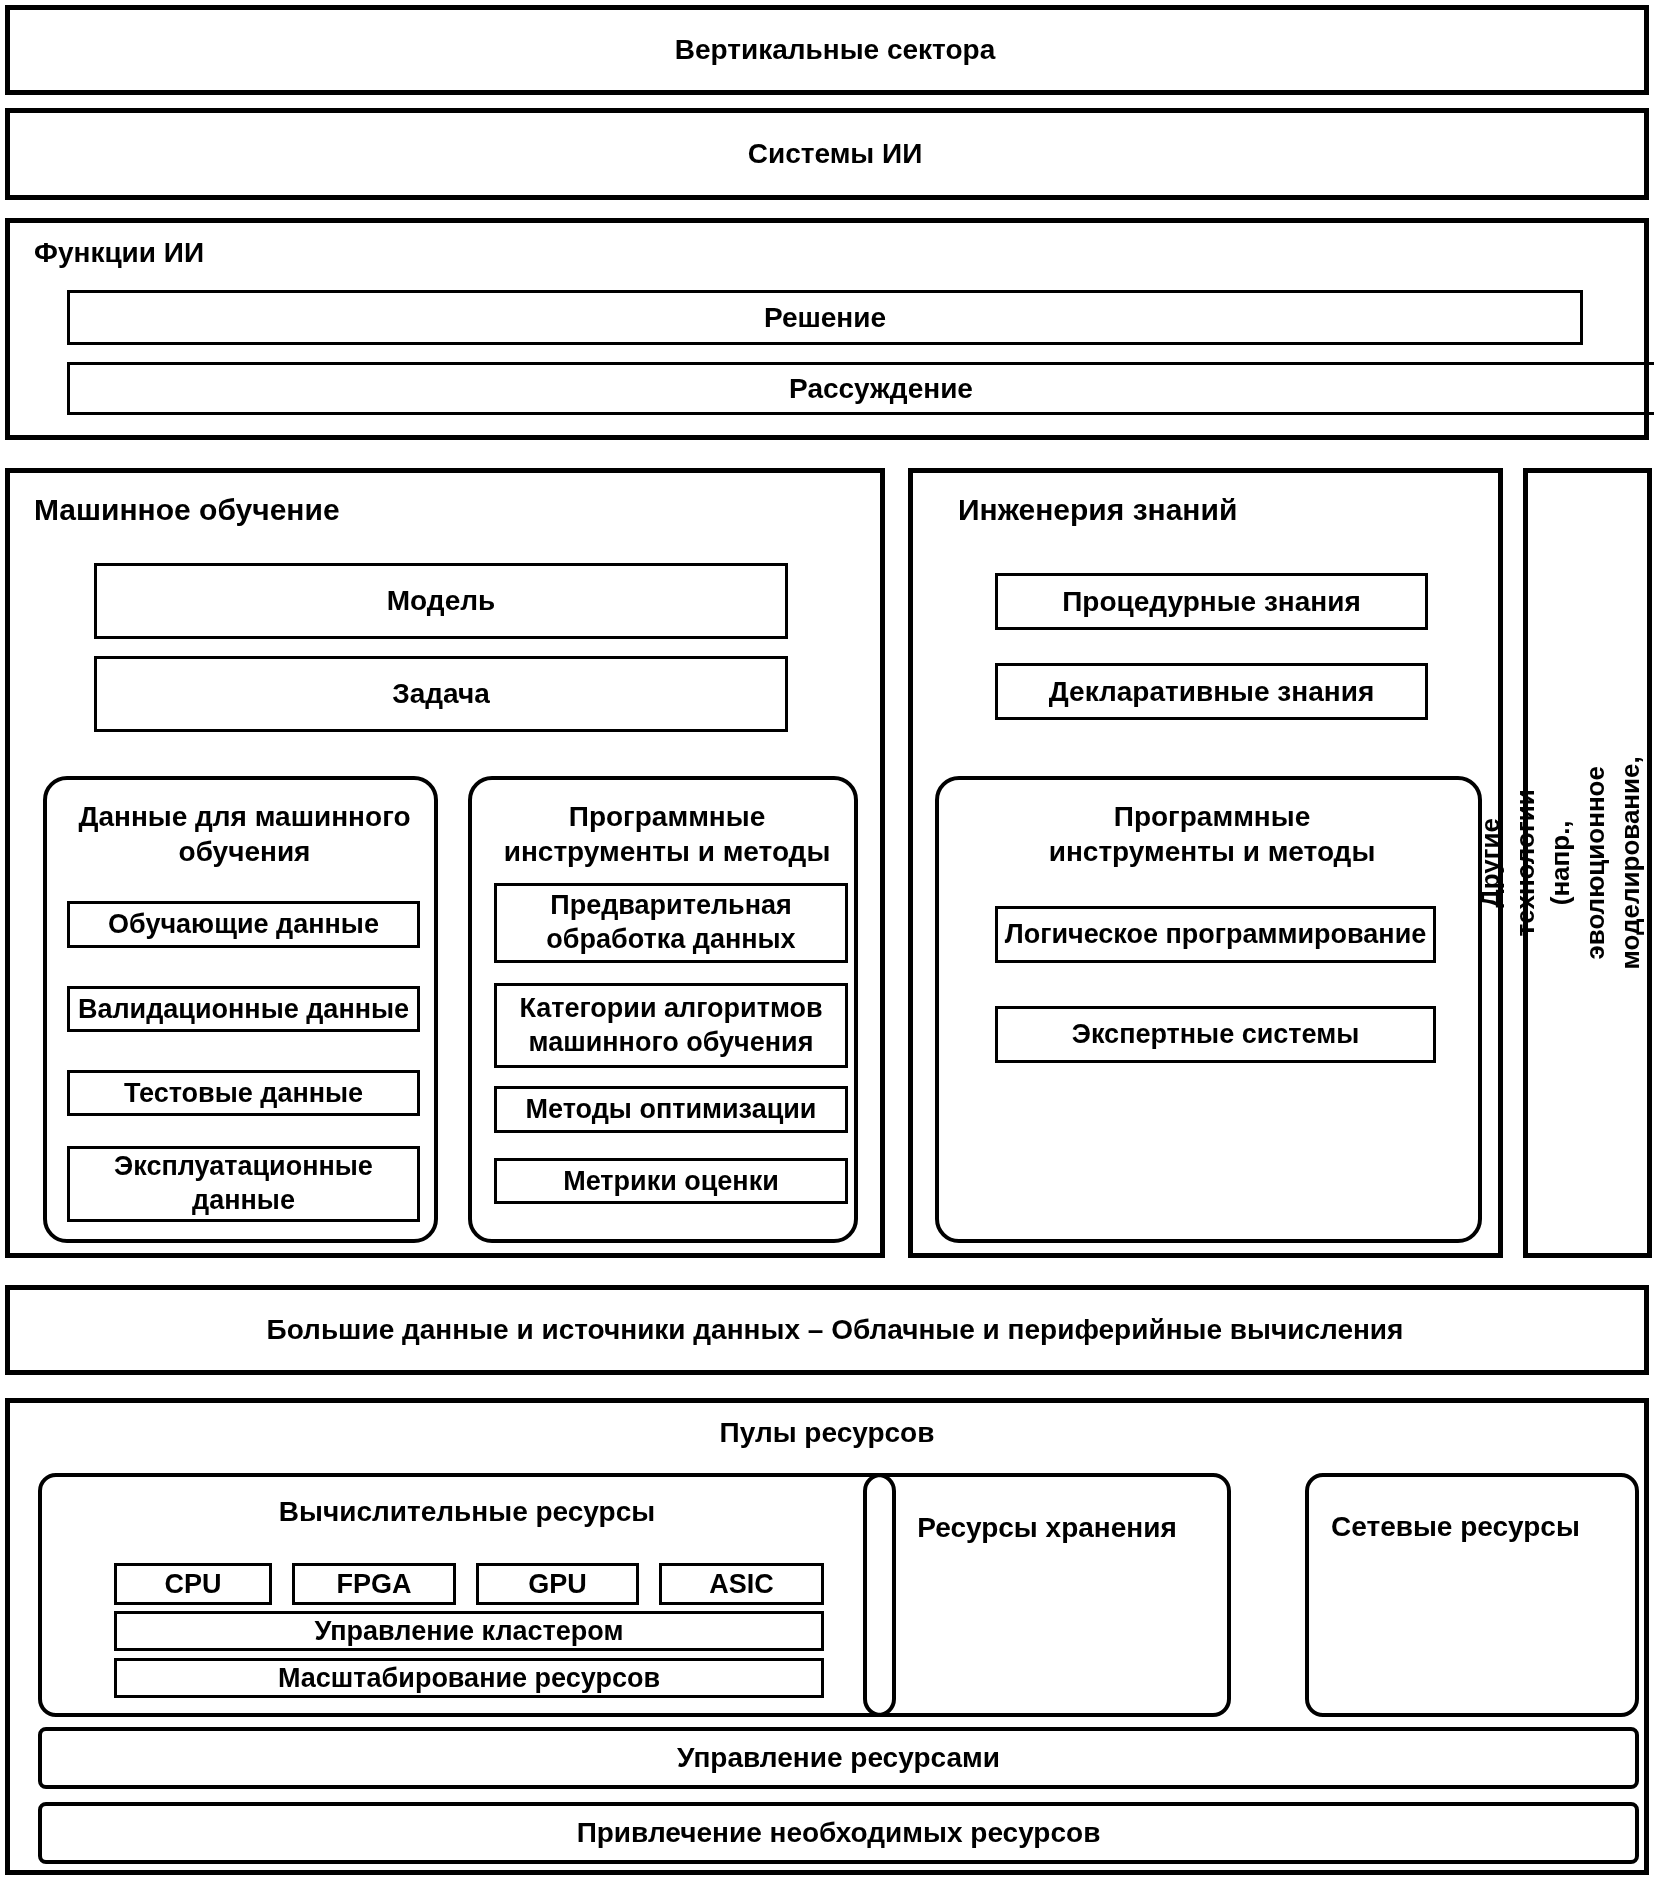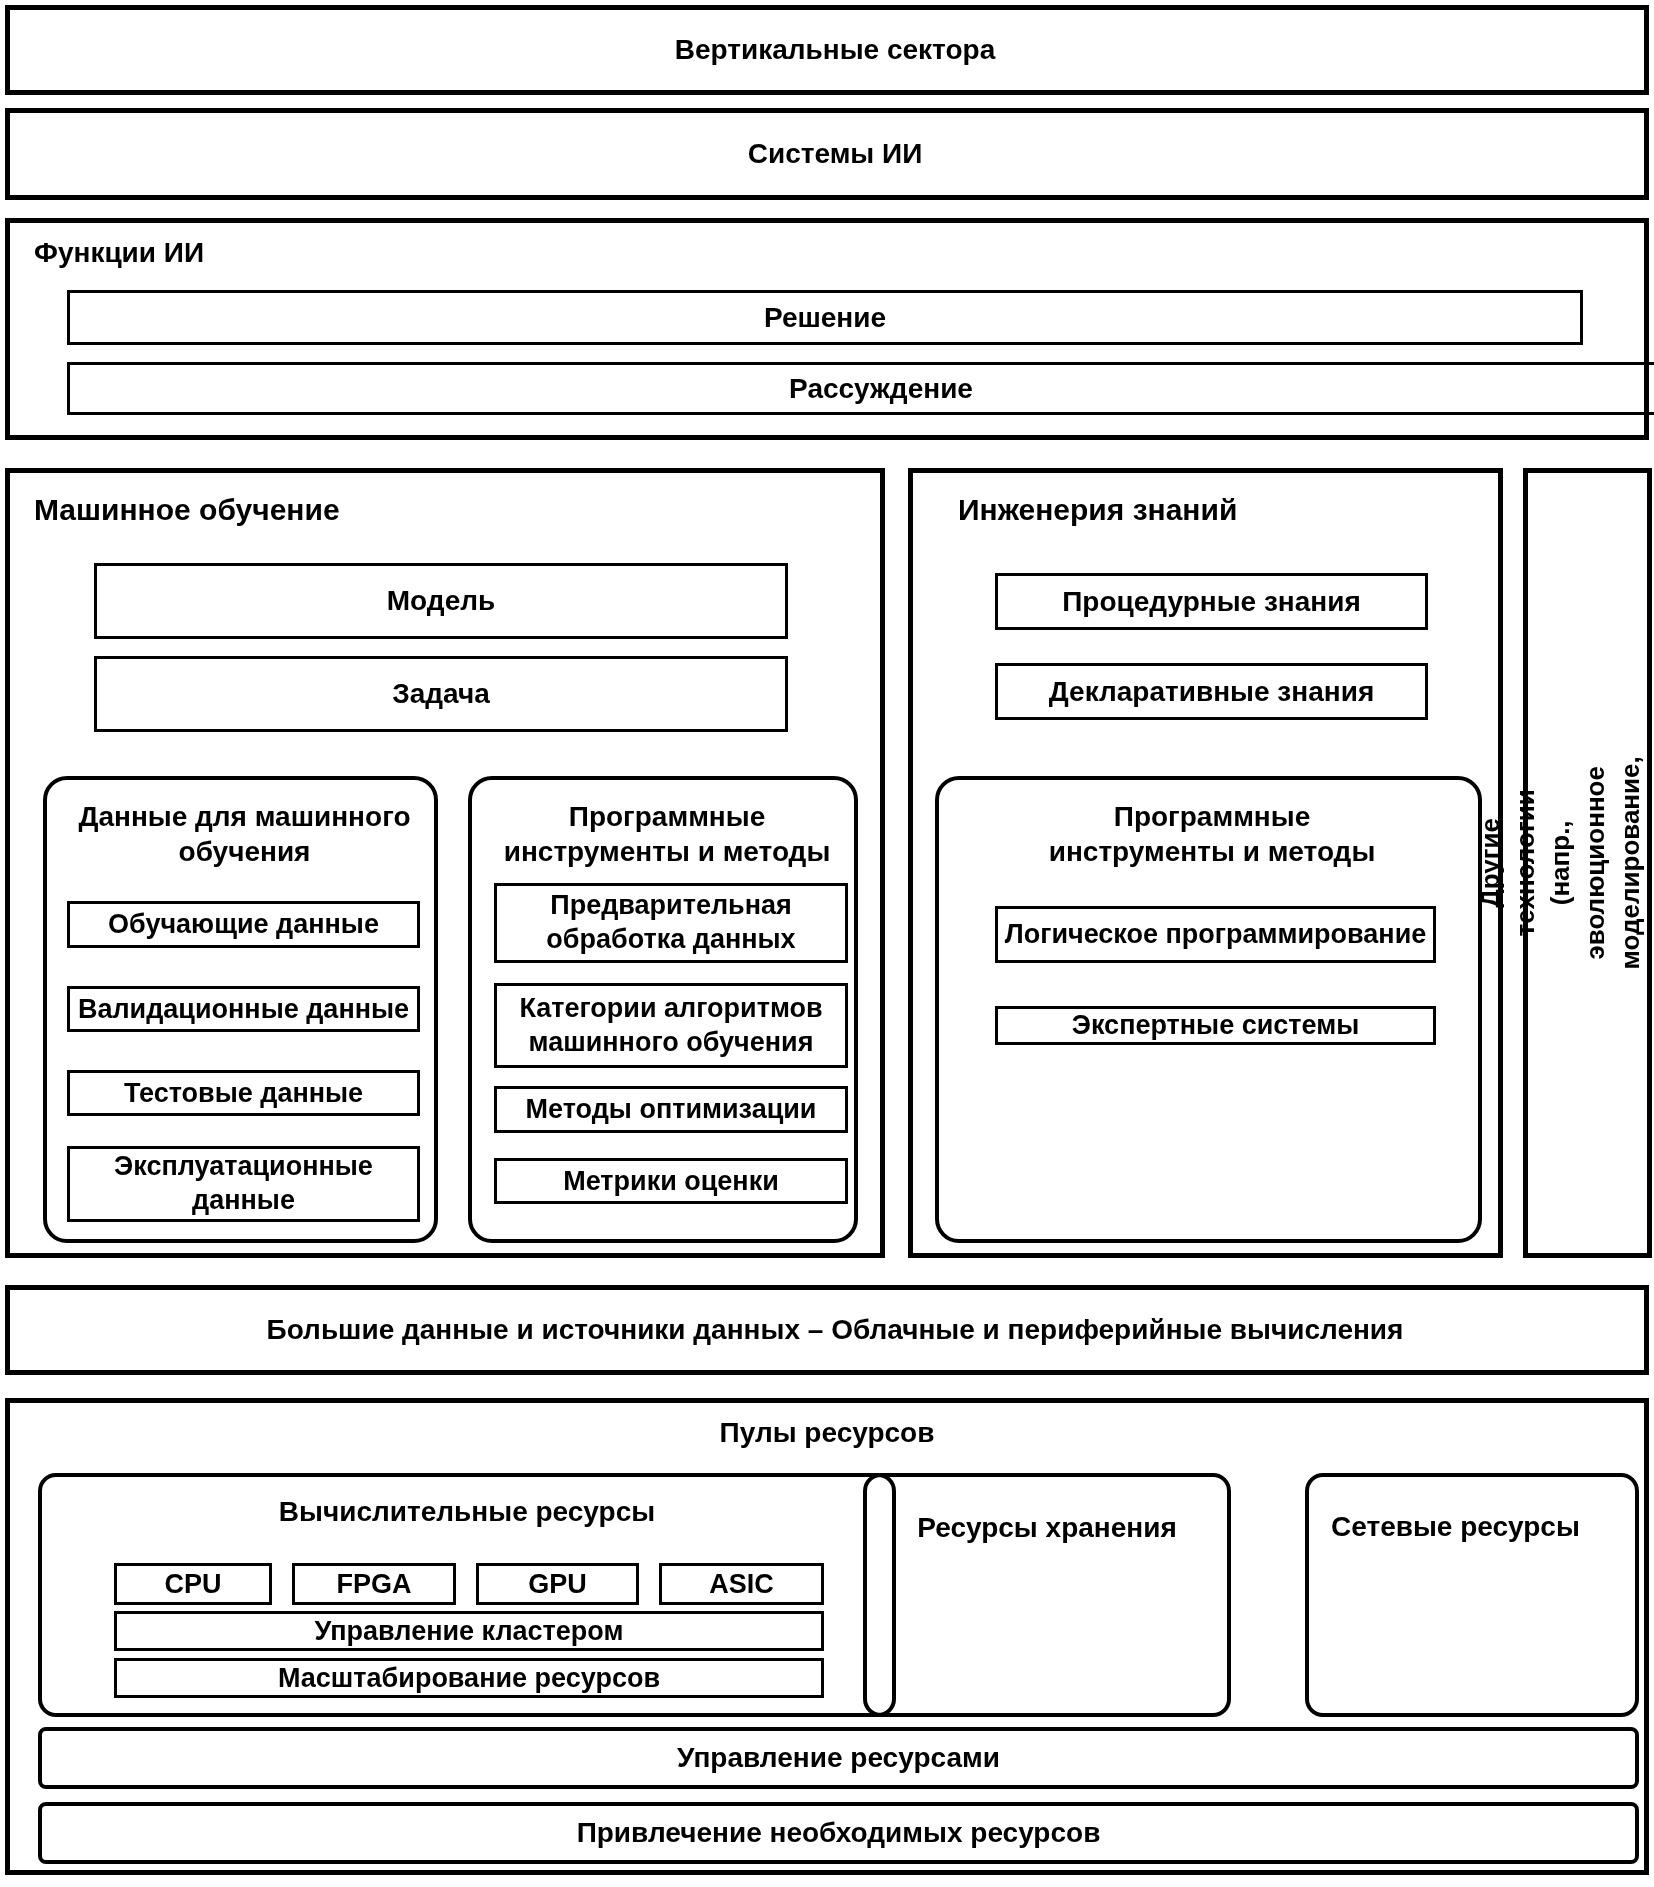--- a/index.html
+++ b/index.html
@@ -97,21 +97,21 @@
     </div>
     <div class="abs b3 cc fs28" style="left:82px;top:190px;width:433px;height:57px;">
       <span class="lbl">Декларативные знания</span>
     </div>
 
     <div class="abs b4 round-lg" style="left:22px;top:303px;width:547px;height:467px;">
       <div class="abs cc fs28" style="left:103px;top:16px;width:340px;height:76px;line-height:1.25;">Программные инструменты и методы</div>
       <div class="abs b3 cc fs27" style="left:56px;top:126px;width:441px;height:57px;">
         <span class="lbl">Логическое программирование</span>
       </div>
-      <div class="abs b3 cc fs27" style="left:56px;top:226px;width:441px;height:39px;">
+      <div class="abs b3 cc fs27" style="left:56px;top:226px;width:441px;height:57px;">
         <span class="lbl">Экспертные системы</span>
       </div>
     </div>
   </div>
 
   <div class="abs b5 vwrap" style="left:1523px;top:468px;width:129px;height:790px;">
     <div class="vtext fs26">Другие технологии (напр., эволюционное моделирование, роевой интеллект)</div>
   </div>
 
   <div class="abs b5 cc fs28" style="left:5px;top:1285px;width:1644px;height:90px;">

